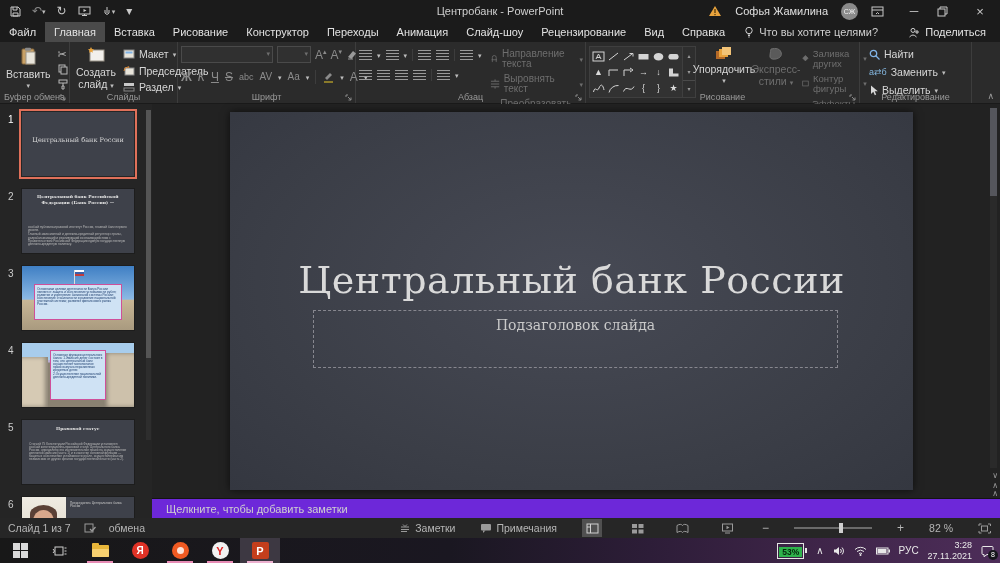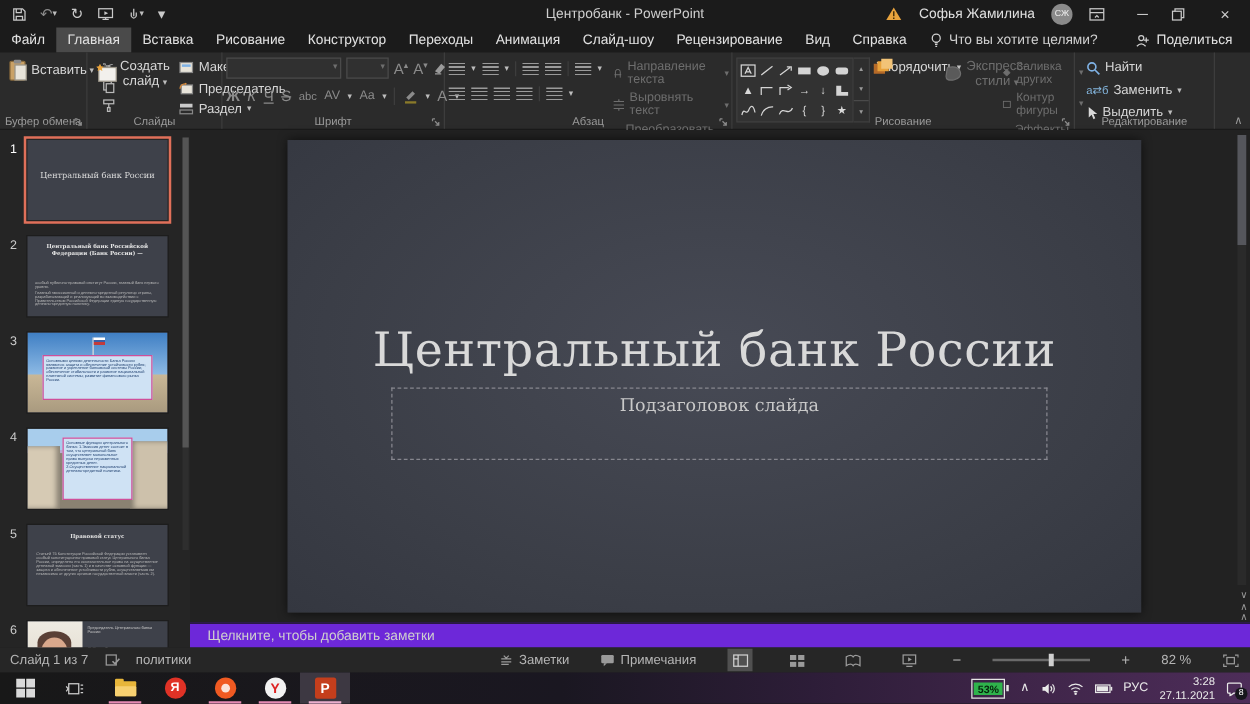--- a/index.html
+++ b/index.html
@@ -21,21 +21,21 @@
   .tab { padding:4px 9px 3px; font-size:11px; color:#e2e2e2; white-space:nowrap; }
   .tab.active { background:#4a4a4a; }
   .tellme { display:flex; align-items:center; gap:5px; padding:0 10px; color:#cfcfcf; }
   .share { margin-left:auto; display:flex; align-items:center; gap:5px; padding-right:14px; color:#e2e2e2; }
 
   
   #ribbon { position:absolute; left:0; top:42px; right:0; height:62px; background:#2b2b2b; display:flex; border-bottom:1px solid #1a1a1a; }
   .rgroup { position:relative; border-right:1px solid #3d3d3d; padding:4px 3px 13px; display:flex; align-items:flex-start; }
   .glabel { position:absolute; bottom:1px; left:0; right:0; text-align:center; font-size:9px; color:#9a9a9a; white-space:nowrap; }
   .launcher { position:absolute; bottom:2px; right:3px; }
-  .bigbtn { display:flex; flex-direction:row; align-items:center; justify-content:flex-start; gap:2px; font-size:10.5px; color:#d6d6d6; text-align:center; line-height:1.15; padding:1px 3px; }
+  .bigbtn { display:flex; flex-direction:column; align-items:center; justify-content:flex-start; gap:2px; font-size:10.5px; color:#d6d6d6; text-align:center; line-height:1.15; padding:1px 3px; }
   .caret { font-size:7px; color:#bdbdbd; line-height:1; }
   .minicol { display:flex; flex-direction:column; gap:4px; padding:3px 2px 0 4px; }
   .mini { color:#b9b9b9; font-size:11px; line-height:1; }
   .dis, .dis * { color:#6e6e6e !important; }
   .dis svg * { stroke:#6e6e6e !important; }
   .srow { display:flex; align-items:center; gap:4px; font-size:10.5px; line-height:1; }
   .stack { display:flex; flex-direction:column; gap:6px; padding-top:3px; }
   .combo { height:17px; background:#303030; border:1px solid #4a4a4a; position:relative; }
   .combo::after { content:"▾"; position:absolute; right:2px; top:3px; font-size:7px; color:#6e6e6e; }
   .fbtn { font-size:12px; color:#8b8b8b; line-height:1; }
@@ -649,21 +649,21 @@
 
   <div id="statusbar">
     <div class="sb-left">
       <span>Слайд 1 из 7</span>
       <span>
           <svg width="12" height="11" viewBox="0 0 12 11">
             <rect x="1" y="1" width="8" height="8" fill="none" stroke="#9a9a9a"></rect>
             <path d="M6 6 l2 2 l3.5 -4" fill="none" stroke="#9a9a9a" stroke-width="1.3"></path>
           </svg>
         </span>
-      <span>политики</span>
+      <span>обмена</span>
     </div>
     <div class="sb-right">
       <span class="sb-btn">
           <svg width="12" height="10" viewBox="0 0 12 10">
             <path d="M2 4 h8 M4 1.5 L6 3.5 L8 1.5 M2 6.5 h8 M2 8.5 h6" fill="none" stroke="#9a9a9a"></path>
           </svg>
           <span>Заметки</span>
         </span>
       <span class="sb-btn">
           <svg width="12" height="11" viewBox="0 0 12 11">

